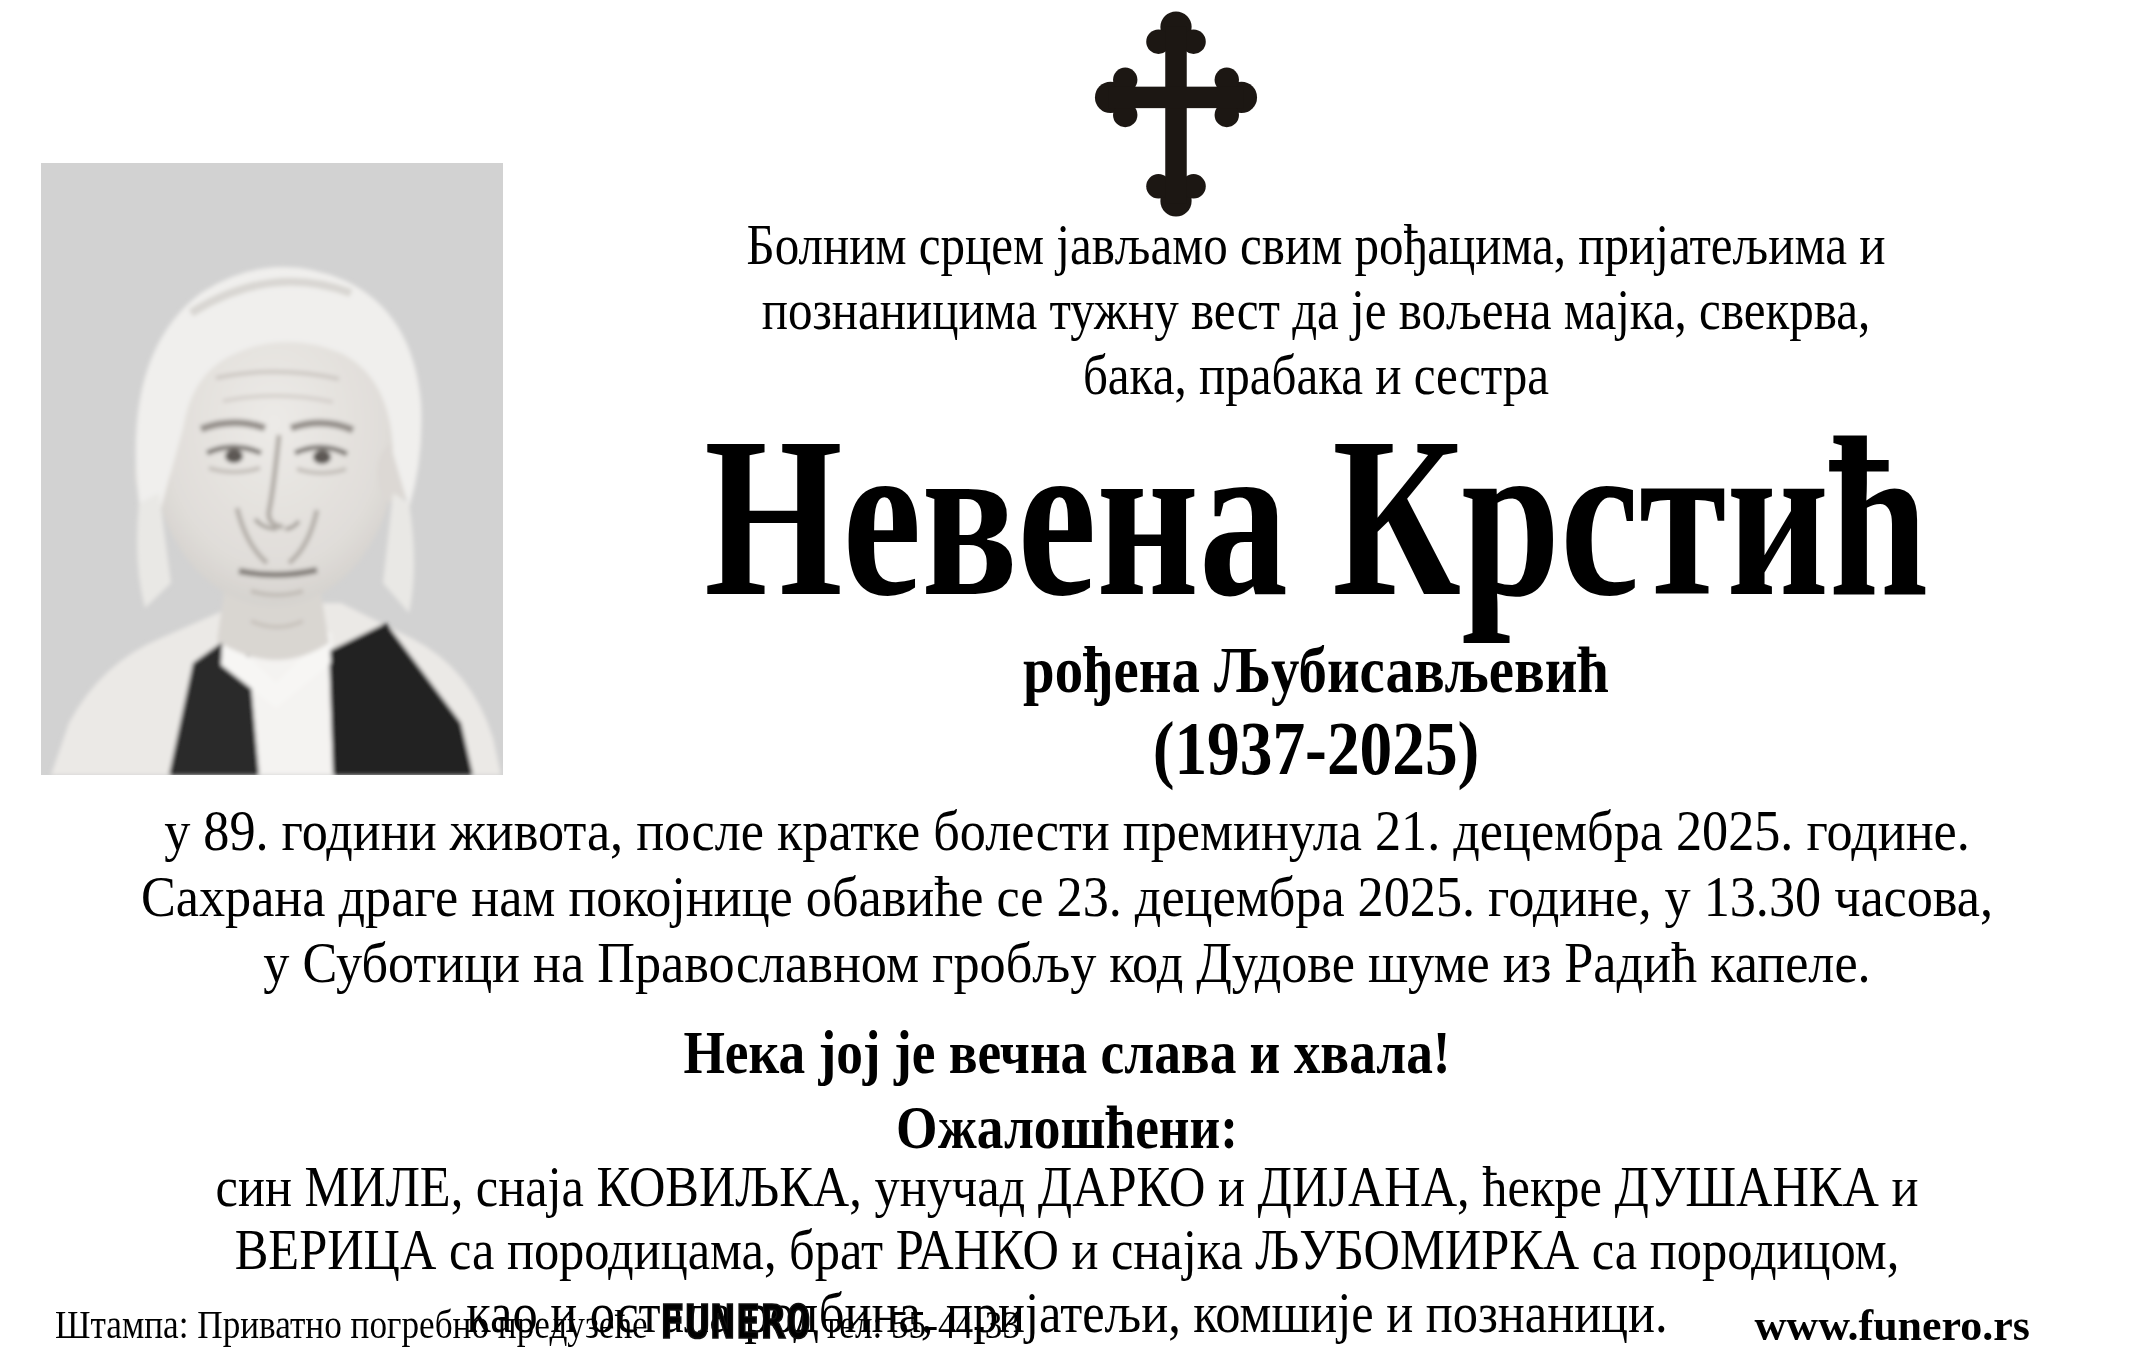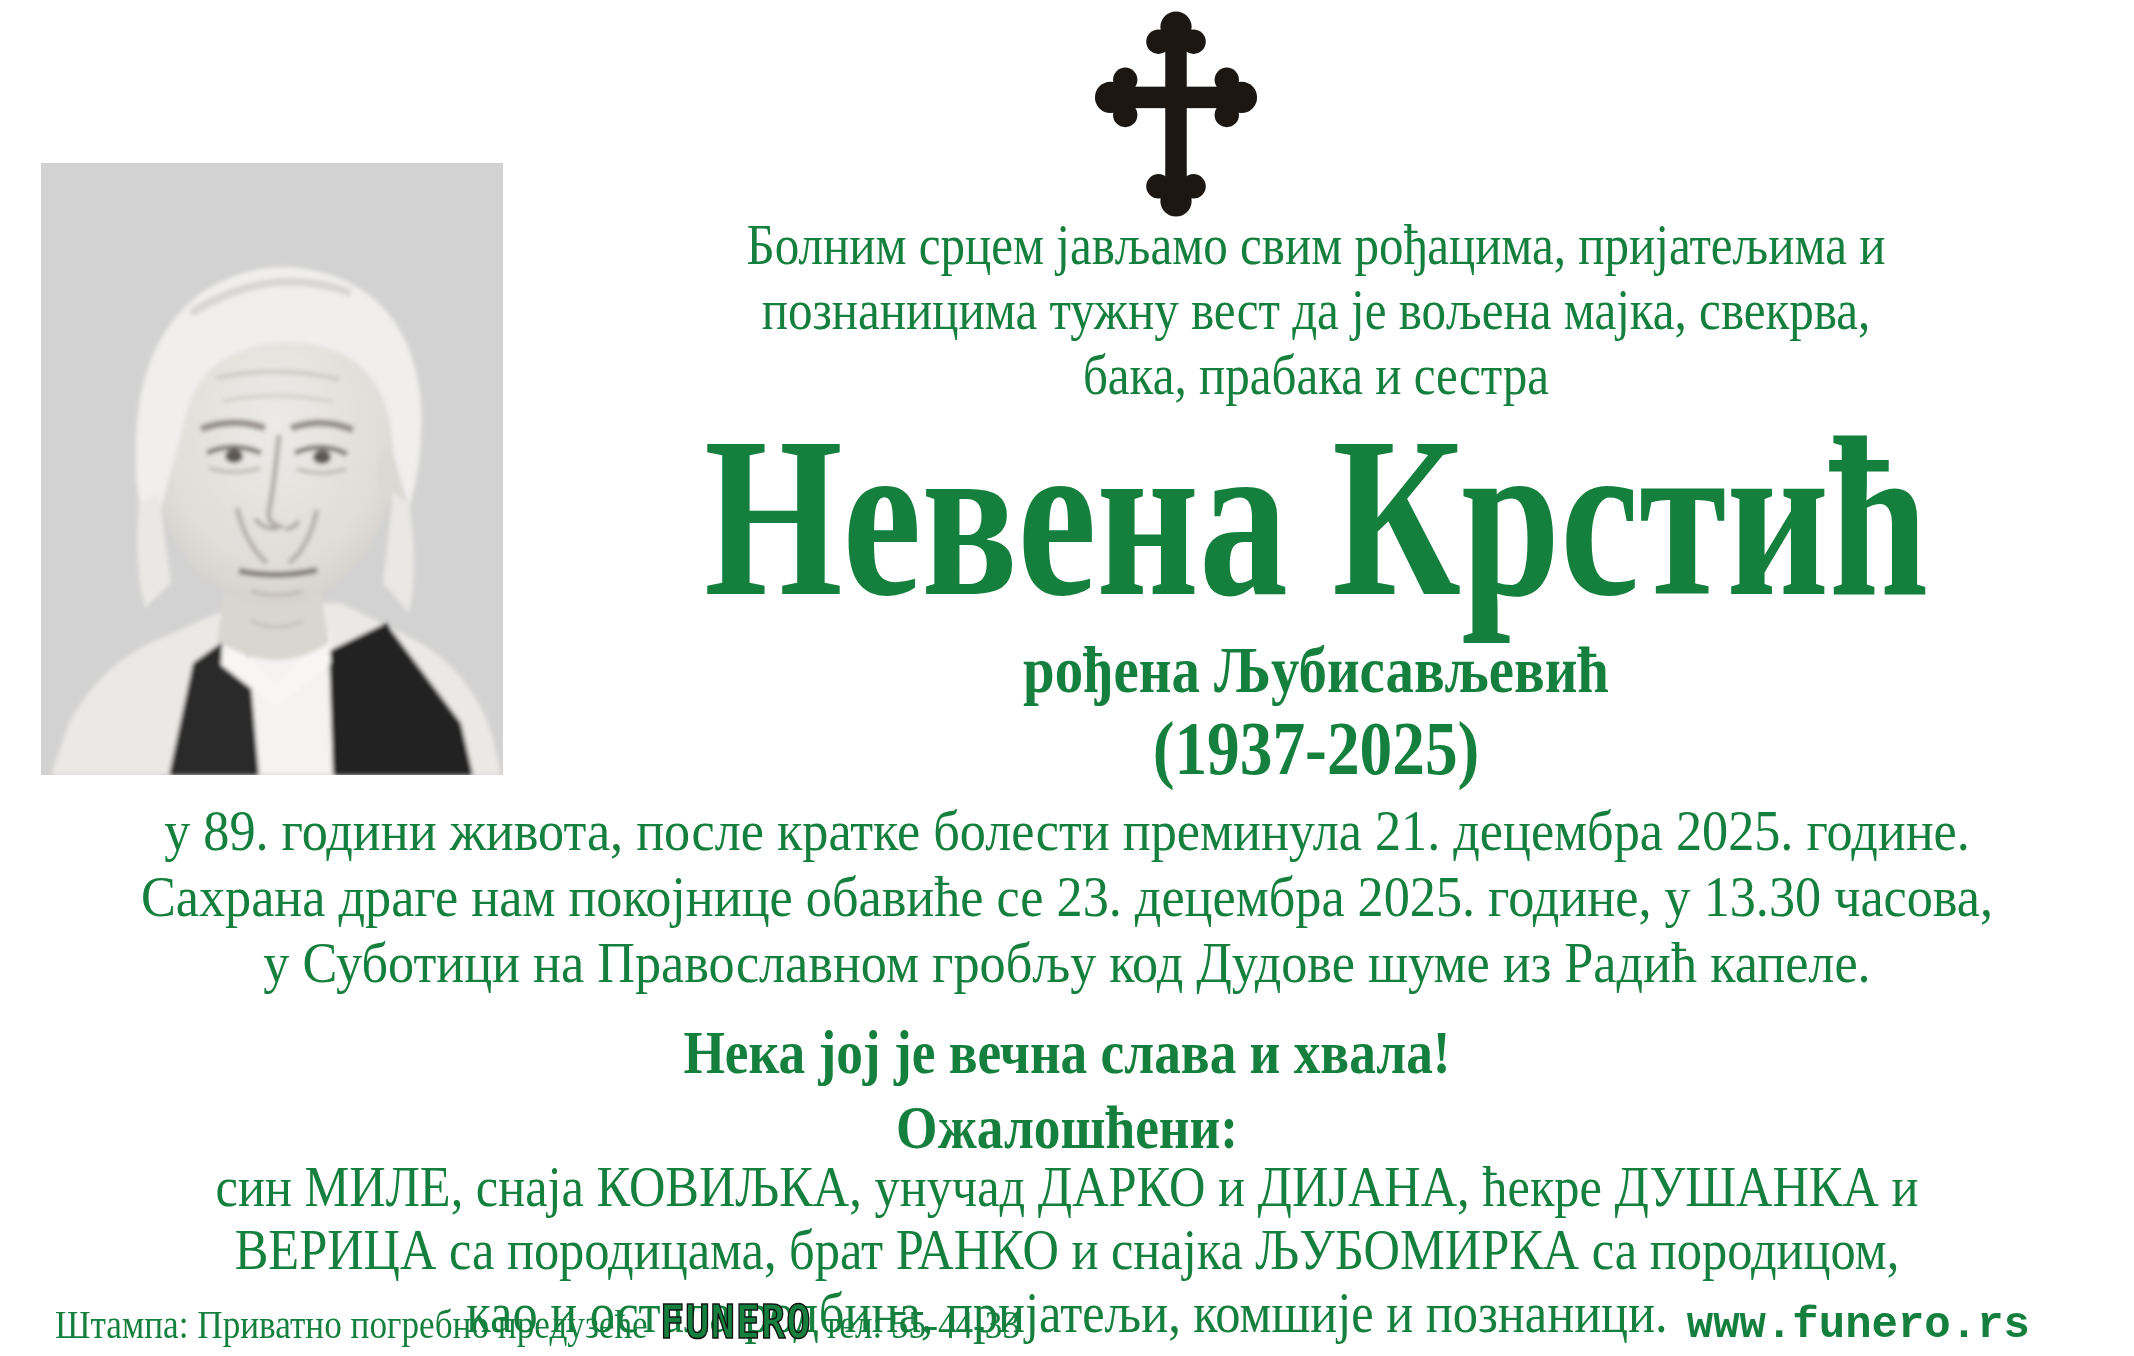--- a/index.html
+++ b/index.html
@@ -3,21 +3,21 @@
 <meta charset="utf-8">
 <style>
   html, body { margin: 0; padding: 0; background: #ffffff; }
   .page {
     position: relative;
     width: 2134px;
     height: 1356px;
     background: #ffffff;
     overflow: hidden;
     font-family: "Liberation Serif", serif;
-    color: #15803d;
+    color: #000000;
   }
   .abs { position: absolute; }
   .center { text-align: center; }
   
   .cond   { transform: scaleX(0.86); transform-origin: 50% 0; }
   .cond2  { transform: scaleX(0.90); transform-origin: 50% 0; }
   .condL  { transform: scaleX(0.88); transform-origin: 0 0; }
 
   .photo-box { left: 41px; top: 163px; width: 462px; height: 612px; }
   .cross-box { left: 1093px; top: 6px; width: 166px; height: 216px; }
@@ -64,21 +64,21 @@
   }
   .funero-logo {
     font-family: "DejaVu Sans Mono", monospace;
     font-weight: 700; font-size: 46px; letter-spacing: 1px;
     transform: scaleY(1.02);
     -webkit-text-stroke: 1.5px #111;
   }
   .footer-right {
     right: 104px; top: 1300px;
     font-size: 44px; font-weight: 700;
-    font-family: Liberation Mono, monospace;
+    font-family: Liberation Serif, serif;
   }
 </style>
 </head>
 <body>
 
 <div class="page">
 
   <svg class="abs photo-box" viewBox="0 0 462 612" aria-hidden="true">
     <defs>
       <filter id="soft" x="-10%" y="-10%" width="120%" height="120%">

